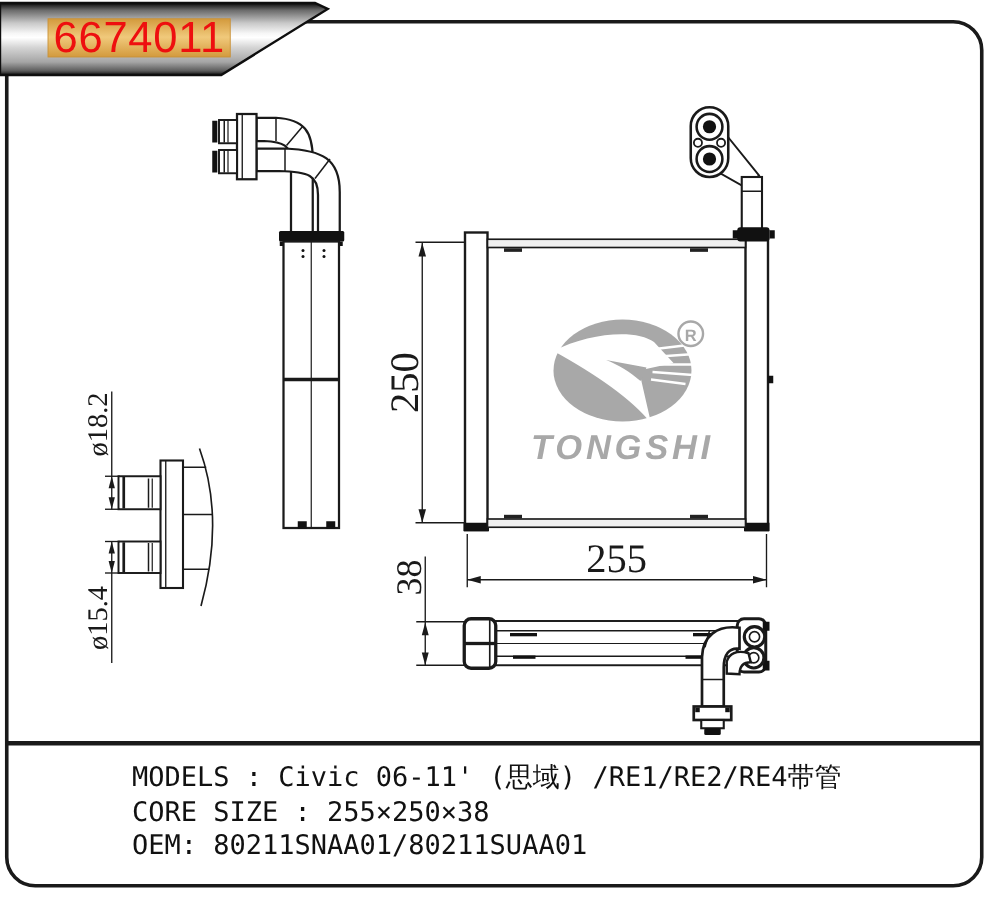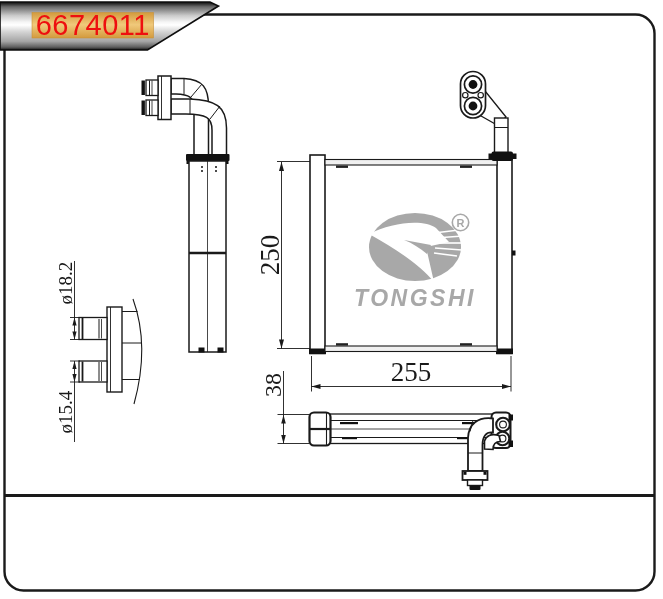--- a/index.html
+++ b/index.html
@@ -221,14 +221,19 @@
     </g>
   </g>
 
   <g>
     <polygon points="0,2 210,2 218.5,6 147.5,50 0,50" fill="url(#metal)" stroke="#0e0e0e" stroke-width="1.6"></polygon>
     <rect x="32" y="12.5" width="121.5" height="25.5" fill="url(#gold)" stroke="#c89138" stroke-width="0.6"></rect>
     <text x="92.8" y="34.8" text-anchor="middle" font-size="29" letter-spacing="0.5" fill="#ee0f0f" font-family="Liberation Sans, sans-serif">6674011</text>
   </g>
 </svg>
 
-
+<div id="specs">
+  <div class="spec-line">MODELS : Civic 06-11' (思域) /RE1/RE2/RE4带管</div>
+  <div class="spec-line">CORE SIZE : 255×250×38</div>
+  <div class="spec-line">OEM: 80211SNAA01/80211SUAA01</div>
 </div>
 
+</div>
+
 </body></html>

